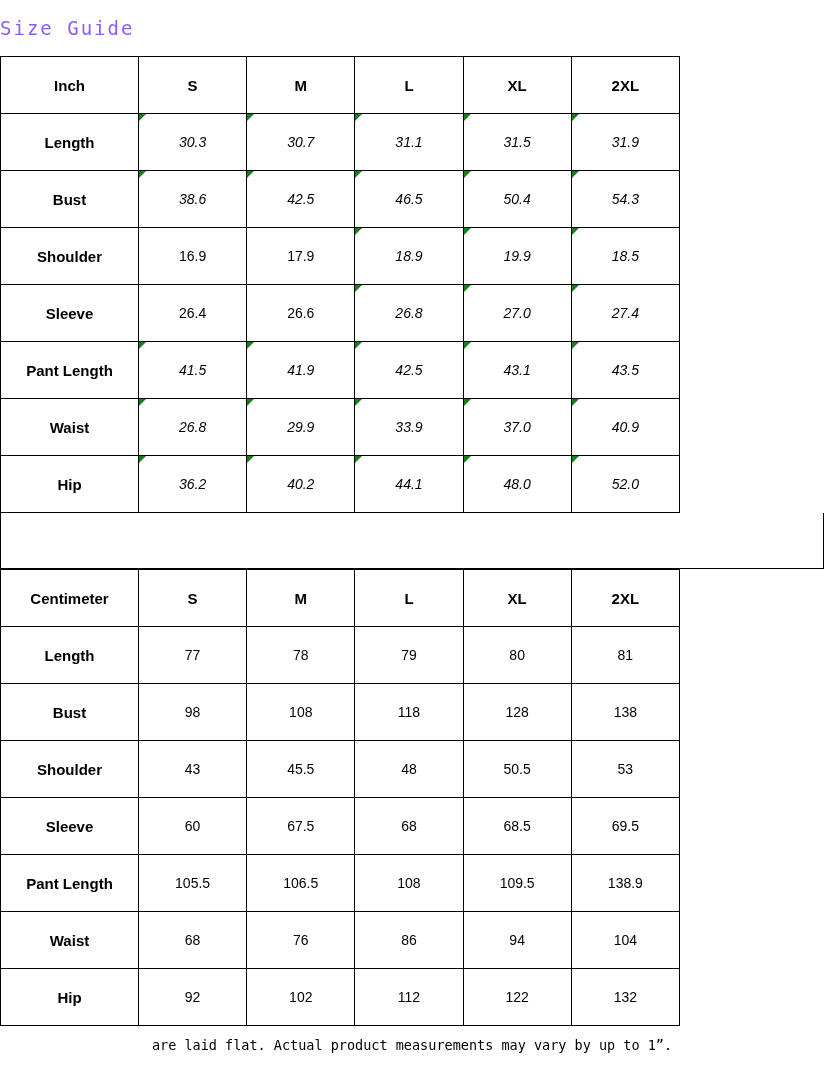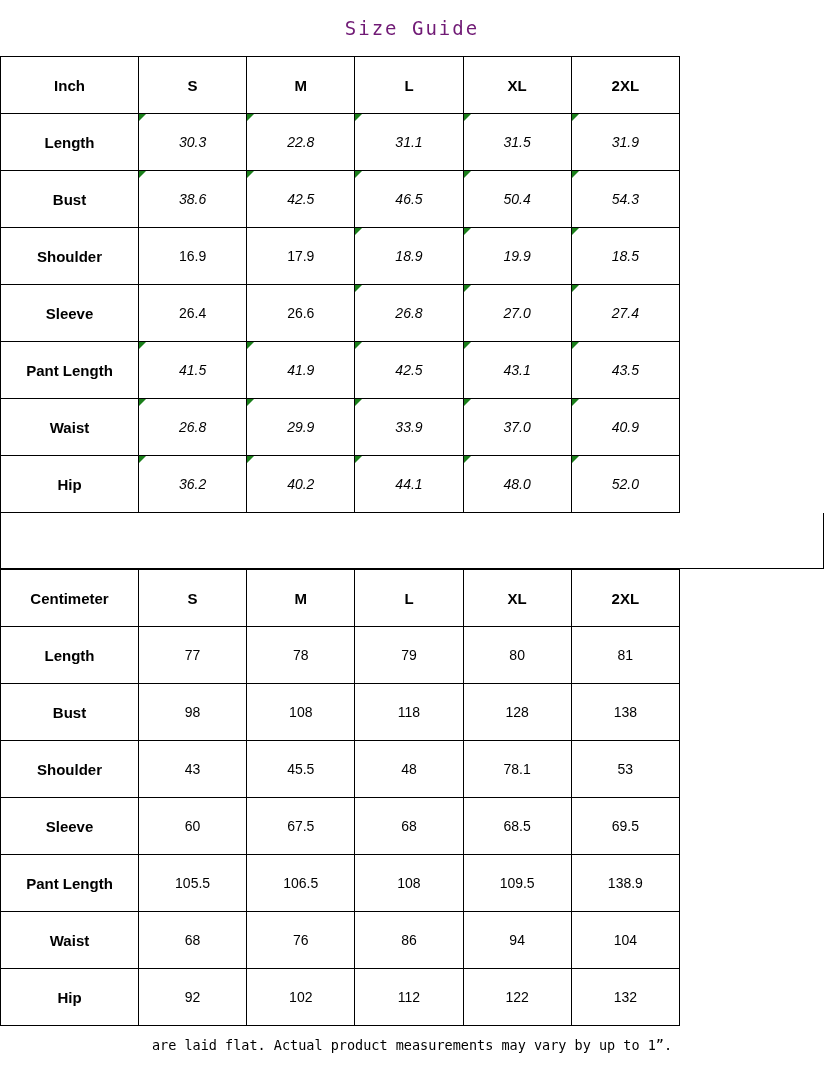--- a/index.html
+++ b/index.html
@@ -16,25 +16,25 @@
   }
   .page {
     position: relative;
     width: 824px;
     height: 1066px;
     box-sizing: border-box;
   }
   .title {
     height: 56px;
     line-height: 56px;
-    text-align: center;
+    text-align: left;
     font-family: "DejaVu Sans Mono", monospace;
     font-size: 19px;
     letter-spacing: 2px;
-    color: #701a75;
+    color: #8b5cf6;
   }
   table.size-table {
     width: 680px;
     border-collapse: collapse;
     table-layout: fixed;
   }
   table.size-table td {
     border: 1px solid #000000;
     height: 56px;
     text-align: center;
@@ -102,21 +102,21 @@
         <td class="colhead">S</td>
         <td class="colhead">M</td>
         <td class="colhead">L</td>
         <td class="colhead">XL</td>
         <td class="colhead">2XL</td>
       </tr>
 
       <tr>
         <td class="rowhead">Length</td>
         <td class="mark">30.3</td>
-        <td class="mark">22.8</td>
+        <td class="mark">30.7</td>
         <td class="mark">31.1</td>
         <td class="mark">31.5</td>
         <td class="mark">31.9</td>
       </tr>
 
       <tr>
         <td class="rowhead">Bust</td>
         <td class="mark">38.6</td>
         <td class="mark">42.5</td>
         <td class="mark">46.5</td>
@@ -200,21 +200,21 @@
         <td>118</td>
         <td>128</td>
         <td>138</td>
       </tr>
 
       <tr>
         <td class="rowhead">Shoulder</td>
         <td>43</td>
         <td>45.5</td>
         <td>48</td>
-        <td>78.1</td>
+        <td>50.5</td>
         <td>53</td>
       </tr>
 
       <tr>
         <td class="rowhead">Sleeve</td>
         <td>60</td>
         <td>67.5</td>
         <td>68</td>
         <td>68.5</td>
         <td>69.5</td>

